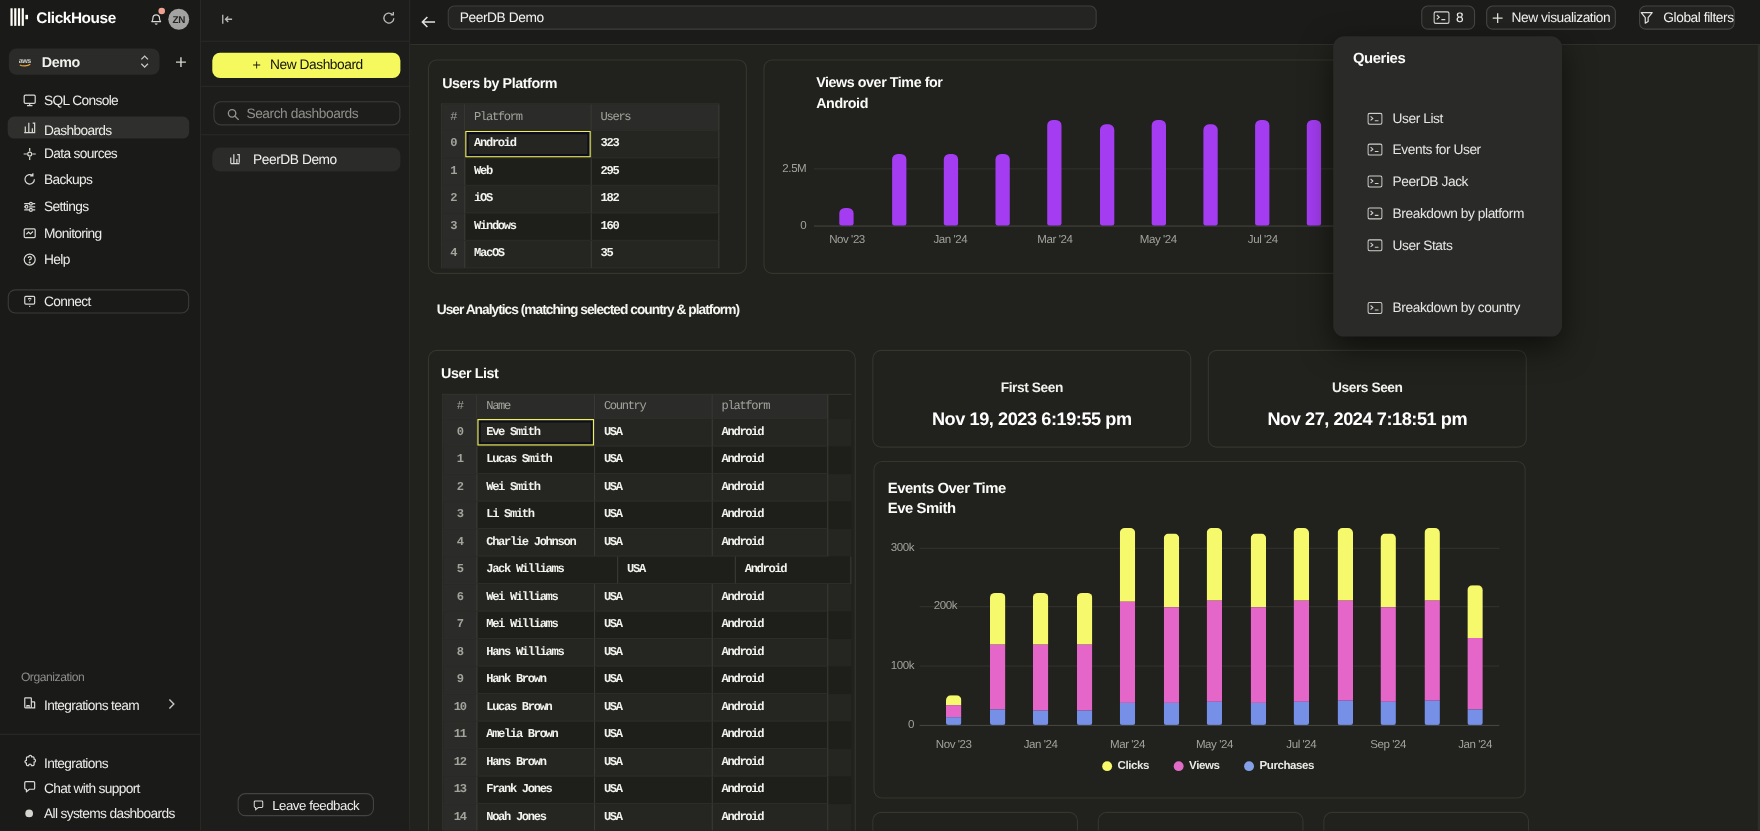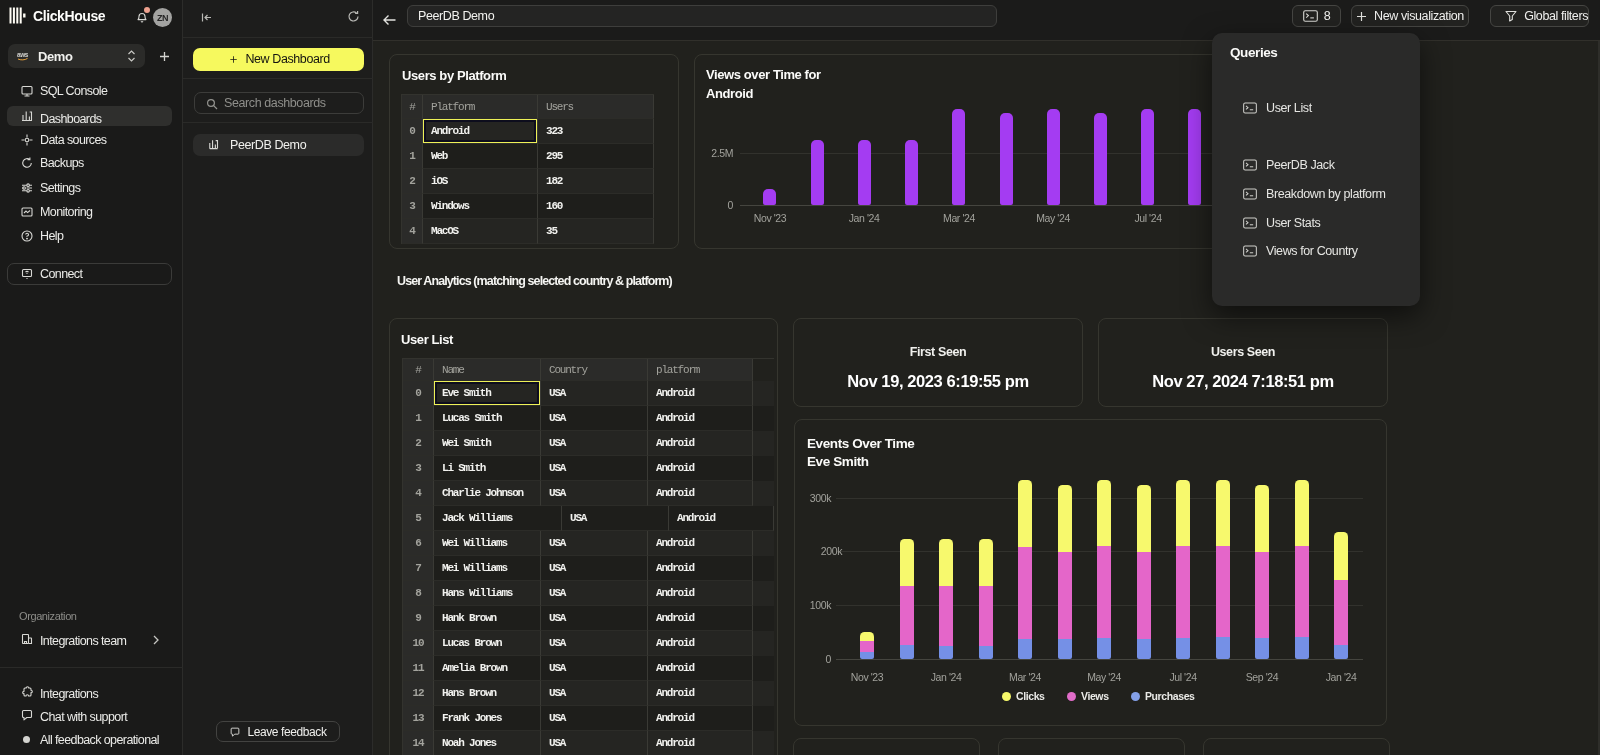--- a/index.html
+++ b/index.html
@@ -83,21 +83,21 @@
     <div class="mt" style="top:1px">Integrations</div>
   </div>
   <div class="abs" style="left:0;top:708px;width:183px;height:16px">
     <svg class="mi" viewBox="0 0 14 14" fill="none" stroke="#d8d8d4" stroke-width="1.1">
         <path d="M3.5 2.5h7a1 1 0 0 1 1 1v5a1 1 0 0 1-1 1H6.8L4 11.8V9.5h-.5a1 1 0 0 1-1-1v-5a1 1 0 0 1 1-1z" stroke-linejoin="round"></path>
       </svg>
     <div class="mt" style="top:1px">Chat with support</div>
   </div>
   <div class="abs" style="left:0;top:731px;width:183px;height:16px">
     <div class="abs" style="left:23px;top:5px;width:7px;height:7px;border-radius:50%;background:#d4d4d0"></div>
-    <div class="mt" style="top:1px">All feedback operational</div>
+    <div class="mt" style="top:1px">All systems dashboards</div>
   </div>
 </div>
 
 <div class="abs" id="p2" style="left:183px;top:0;width:190px;height:755px;background:#1d1d1c;border-right:1px solid #2c2c2a">
   <svg class="abs" style="left:17px;top:11px" width="13" height="13" viewBox="0 0 13 13" fill="none" stroke="#b9b9b5" stroke-width="1.2">
       <path d="M2.5 2.5v8M11 6.5H5M7.5 4L5 6.5 7.5 9"></path>
     </svg>
   <svg class="abs" style="left:164px;top:10px" width="13" height="13" viewBox="0 0 13 13" fill="none" stroke="#b9b9b5" stroke-width="1.2">
       <path d="M11 6.5a4.5 4.5 0 1 1-1.4-3.3M10.6 1v2.5H8.1"></path>
     </svg>
@@ -138,33 +138,33 @@
         <path d="M7.3 7.9h3.6"></path>
       </svg>
     <span>8</span>
   </div>
   <div class="btn" style="left:978px;width:118px;justify-content:center;gap:7px">
     <svg width="11" height="11" viewBox="0 0 11 11" stroke="#e0e0dc" stroke-width="1.2">
         <path d="M5.5 1v9M1 5.5h9"></path>
       </svg>
     <span>New visualization</span>
   </div>
-  <div class="btn" style="left:1117px;width:99px;justify-content:flex-end;gap:7px">
+  <div class="btn" style="left:1117px;width:87px;justify-content:space-between;gap:7px">
     <svg width="12" height="12" viewBox="0 0 12 12" fill="none" stroke="#e0e0dc" stroke-width="1.1">
         <path d="M1 1.5h10L7.3 6v3.6L4.7 11V6L1 1.5z" stroke-linejoin="round"></path>
       </svg>
     <span>Global filters</span>
   </div>
 </div>
 <div class="abs" style="left:1598px;top:41px;width:2px;height:714px;background:#2e2e2a"></div>
 
 <div class="card" style="left:389px;top:54px;width:290px;height:195px"></div>
 <div class="card" style="left:694px;top:54px;width:696px;height:195px"></div>
 <div class="abs ttl" style="left:402px;top:68px">Users by Platform</div>
-<div class="abs ttl" style="left:706px;top:65px;width:160px;line-height:19px">Views over Time for Android</div>
+<div class="abs ttl" style="left:742px;top:65px;width:160px;line-height:19px">Views over Time for Android</div>
 
 <div class="tbl" style="left:401px;top:94px">
   <div class="trow hd">
       <div class="tc idx" style="width:21px;height:24px">#</div>
       <div class="tc" style="width:115px;height:24px">Platform</div>
       <div class="tc" style="width:116px;height:24px">Users</div>
     </div>
   <div class="trow re">
       <div class="tc idx" style="width:21px;height:25px">0</div>
       <div class="tc sel" style="width:115px;height:25px">Android</div>
@@ -216,21 +216,21 @@
 <div class="abs" style="left:1098px;top:345px;width:290px;text-align:center;font-size:12.5px;font-weight:bold;color:#f0f0ed">Users Seen</div>
 <div class="abs" style="left:1098px;top:372px;width:290px;text-align:center;font-size:16.5px;font-weight:bold;color:#ffffff">Nov 27, 2024 7:18:51 pm</div>
 
 <div class="card" style="left:794px;top:419px;width:593px;height:307px"></div>
 <div class="abs" style="left:807px;top:435px;font-size:13.5px;font-weight:bold;line-height:18px;color:#fbfbf9">Events Over Time<br>Eve Smith</div>
 <div class="gl" style="left:836px;top:498px;width:527px"></div>
 <div class="gl" style="left:836px;top:551px;width:527px"></div>
 <div class="gl" style="left:836px;top:605px;width:527px"></div>
 <div class="gl" style="left:836px;top:659px;width:527px;background:#45453f"></div>
 <div class="abs yl" style="left:791px;top:498px;width:40px">300k</div>
-<div class="abs yl" style="left:802px;top:551px;width:40px">200k</div>
+<div class="abs yl" style="left:830px;top:551px;width:40px">200k</div>
 <div class="abs yl" style="left:791px;top:605px;width:40px">100k</div>
 <div class="abs yl" style="left:791px;top:659px;width:40px">0</div>
 <div id="echart"></div>
 <div class="abs xl" style="left:867px;top:671px">Nov '23</div>
 <div class="abs xl" style="left:946px;top:671px">Jan '24</div>
 <div class="abs xl" style="left:1025px;top:671px">Mar '24</div>
 <div class="abs xl" style="left:1104px;top:671px">May '24</div>
 <div class="abs xl" style="left:1183px;top:671px">Jul '24</div>
 <div class="abs xl" style="left:1262px;top:671px">Sep '24</div>
 <div class="abs xl" style="left:1341px;top:671px">Jan '24</div>
@@ -470,20 +470,28 @@
 <div class="abs" style="left:1212px;top:33px;width:208px;height:273px;background:#2a2a29;border-radius:10px;box-shadow:0 10px 28px rgba(0,0,0,0.55);z-index:50">
 <div class="abs" style="left:18px;top:12px;font-size:13.5px;font-weight:bold;color:#fafaf8">Queries</div>
 <div class="qit" style="top:60.7px">
       <svg class="qic" width="14" height="12" viewBox="0 0 15 12" fill="none" stroke="#cfcfcb" stroke-width="1.1">
         <rect x="0.7" y="0.7" width="13.6" height="10.6" rx="1.6"></rect>
         <path d="M3.2 3.6l2.2 2-2.2 2"></path>
         <path d="M7.3 7.9h3.6"></path>
       </svg>
       <div class="qtx">User List</div>
     </div>
+<div class="qit" style="top:89.4px">
+      <svg class="qic" width="14" height="12" viewBox="0 0 15 12" fill="none" stroke="#cfcfcb" stroke-width="1.1">
+        <rect x="0.7" y="0.7" width="13.6" height="10.6" rx="1.6"></rect>
+        <path d="M3.2 3.6l2.2 2-2.2 2"></path>
+        <path d="M7.3 7.9h3.6"></path>
+      </svg>
+      <div class="qtx">Events for User</div>
+    </div>
 <div class="qit" style="top:118.1px">
       <svg class="qic" width="14" height="12" viewBox="0 0 15 12" fill="none" stroke="#cfcfcb" stroke-width="1.1">
         <rect x="0.7" y="0.7" width="13.6" height="10.6" rx="1.6"></rect>
         <path d="M3.2 3.6l2.2 2-2.2 2"></path>
         <path d="M7.3 7.9h3.6"></path>
       </svg>
       <div class="qtx">PeerDB Jack</div>
     </div>
 <div class="qit" style="top:146.8px">
       <svg class="qic" width="14" height="12" viewBox="0 0 15 12" fill="none" stroke="#cfcfcb" stroke-width="1.1">
@@ -494,21 +502,21 @@
       <div class="qtx">Breakdown by platform</div>
     </div>
 <div class="qit" style="top:175.5px">
       <svg class="qic" width="14" height="12" viewBox="0 0 15 12" fill="none" stroke="#cfcfcb" stroke-width="1.1">
         <rect x="0.7" y="0.7" width="13.6" height="10.6" rx="1.6"></rect>
         <path d="M3.2 3.6l2.2 2-2.2 2"></path>
         <path d="M7.3 7.9h3.6"></path>
       </svg>
       <div class="qtx">User Stats</div>
     </div>
-<div class="qit" style="top:204.2px">
+<div class="qit" style="top:232.9px">
       <svg class="qic" width="14" height="12" viewBox="0 0 15 12" fill="none" stroke="#cfcfcb" stroke-width="1.1">
         <rect x="0.7" y="0.7" width="13.6" height="10.6" rx="1.6"></rect>
         <path d="M3.2 3.6l2.2 2-2.2 2"></path>
         <path d="M7.3 7.9h3.6"></path>
       </svg>
-      <div class="qtx">Views for Country</div>
+      <div class="qtx">Breakdown by country</div>
     </div>
 </div>
 
 </body></html>

